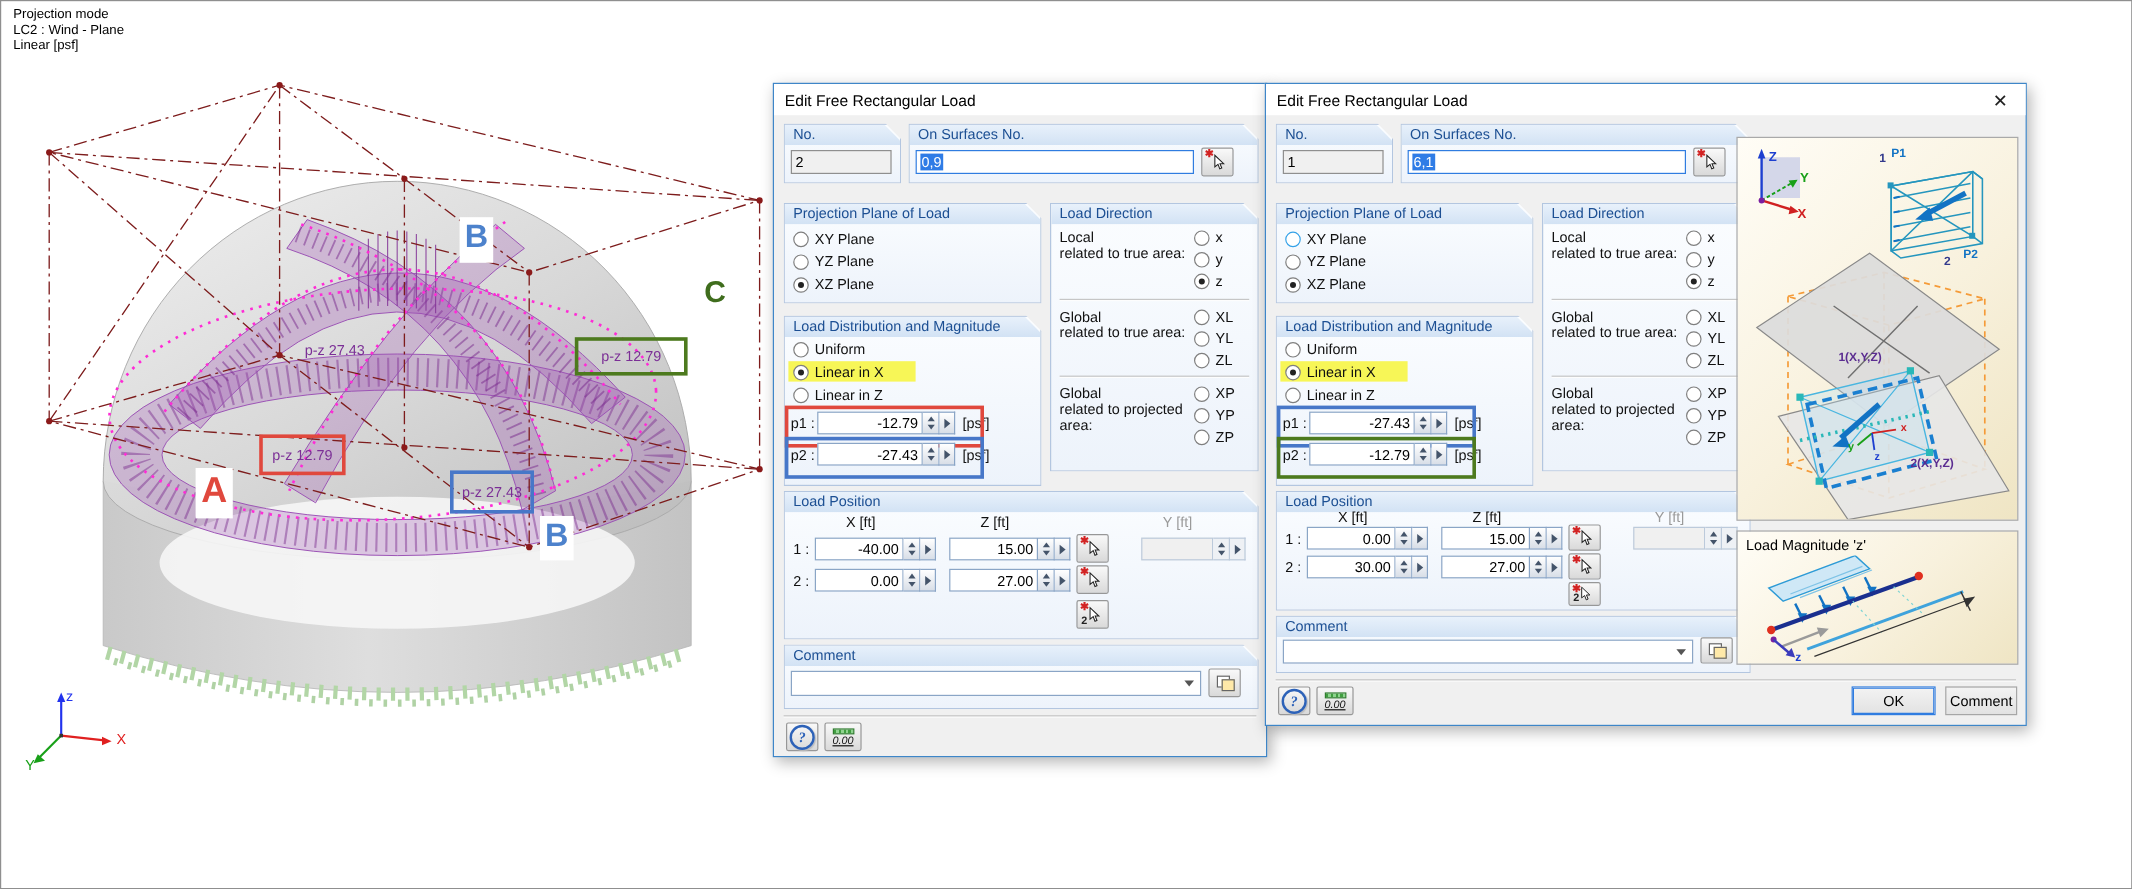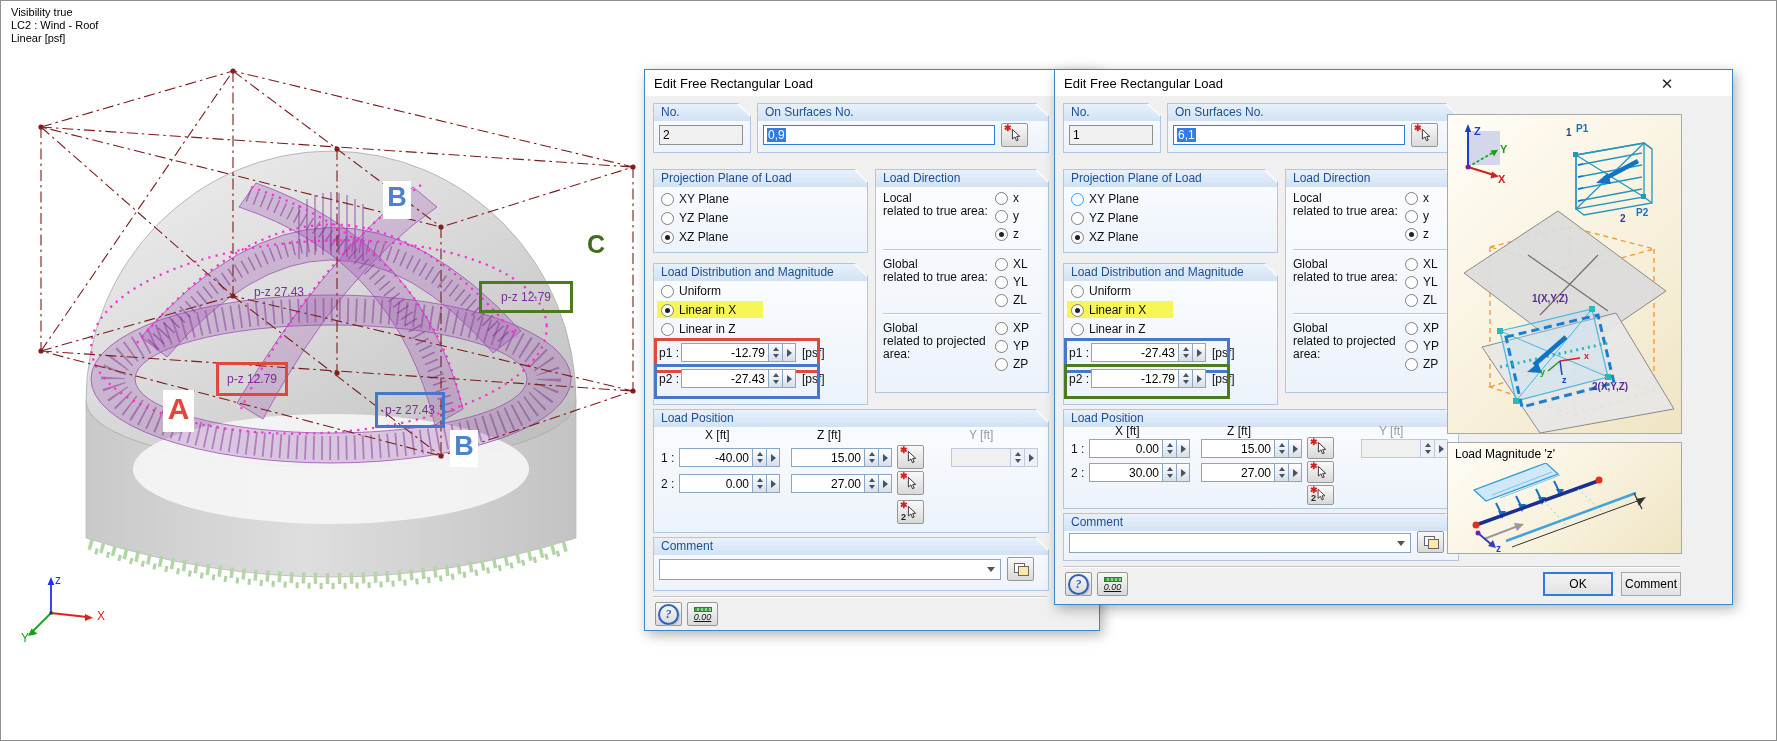--- a/index.html
+++ b/index.html
@@ -1,20 +1,20 @@
 <!DOCTYPE html>
 <html><head>
 <meta charset="utf-8">
 <style>
   html,body{margin:0;padding:0;background:#ccc;}
   #root{position:relative;width:1777px;height:741px;background:#ffffff;border:1px solid #8f8f8f;
         font-family:"Liberation Sans",sans-serif;overflow:hidden;box-sizing:border-box;}
   .info{position:absolute;left:10px;top:5px;font-size:11px;color:#000;line-height:13px;}
   
-  .dlg{position:absolute;background:#f0f0f0;border:1px solid #3e86c8;box-shadow:3px 4px 12px rgba(0,0,0,.3);padding-left:44px;}
+  .dlg{position:absolute;background:#f0f0f0;border:1px solid #3e86c8;box-shadow:3px 4px 12px rgba(0,0,0,.3);}
   .dlg-title{position:absolute;left:0;top:0;right:0;height:26px;background:#fff;font-size:13px;color:#000;
              display:flex;align-items:center;padding-left:9px;box-sizing:border-box;}
   .grp{position:absolute;border:1px solid #b3c6e0;background:linear-gradient(180deg,#fbfdff,#edf3fb);
        clip-path:polygon(0 0,calc(100% - 13px) 0,100% 13px,100% 100%,0 100%);}
   .grp-h{position:absolute;left:0;right:0;top:0;height:17px;background:linear-gradient(180deg,#e8f1fb,#d2e2f4);
          color:#1c4f93;font-size:12px;line-height:17px;padding-left:7px;
          clip-path:polygon(0 0,calc(100% - 13px) 0,100% 13px,100% 100%,0 100%);}
   .lbl{position:absolute;font-size:12px;color:#111;white-space:nowrap;}
   .lbl.gray{color:#9a9a9a;}
   .row{position:absolute;display:flex;align-items:center;gap:5px;font-size:12px;color:#111;white-space:nowrap;}
@@ -67,22 +67,22 @@
   .tag{position:absolute;font-size:12px;color:#7b2f96;white-space:nowrap;}
   .tagbox{position:absolute;border:3px solid;display:flex;align-items:center;justify-content:center;
           font-size:12px;color:#7b2f96;white-space:nowrap;background:transparent;}
 </style>
 </head>
 <body>
 
 <div id="root">
 
   <div class="info">
-    <div>Visibility true</div>
-    <div>LC2 : Wind - Roof</div>
+    <div>Projection mode</div>
+    <div>LC2 : Wind - Plane</div>
     <div>Linear [psf]</div>
   </div>
 
   <svg style="position:absolute;left:0;top:0;" width="645" height="660" viewBox="0 0 645 660">
     <defs>
       <linearGradient id="cylG" x1="0" y1="0" x2="1" y2="0">
         <stop offset="0" stop-color="#c9c9c9"></stop>
           <stop offset="0.45" stop-color="#dedede"></stop>
           <stop offset="1" stop-color="#c3c3c3"></stop>
       </linearGradient>

